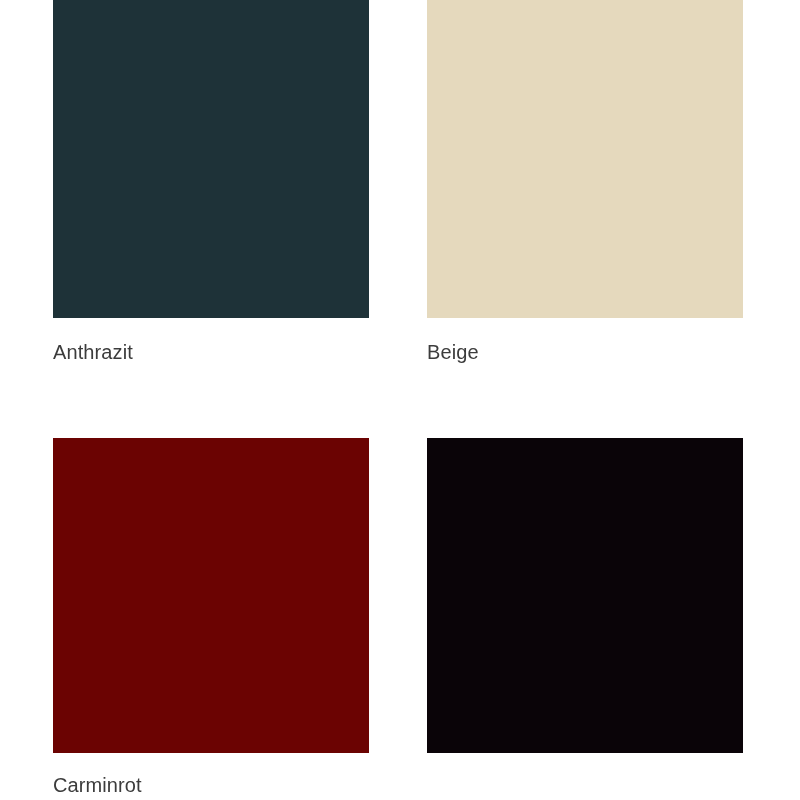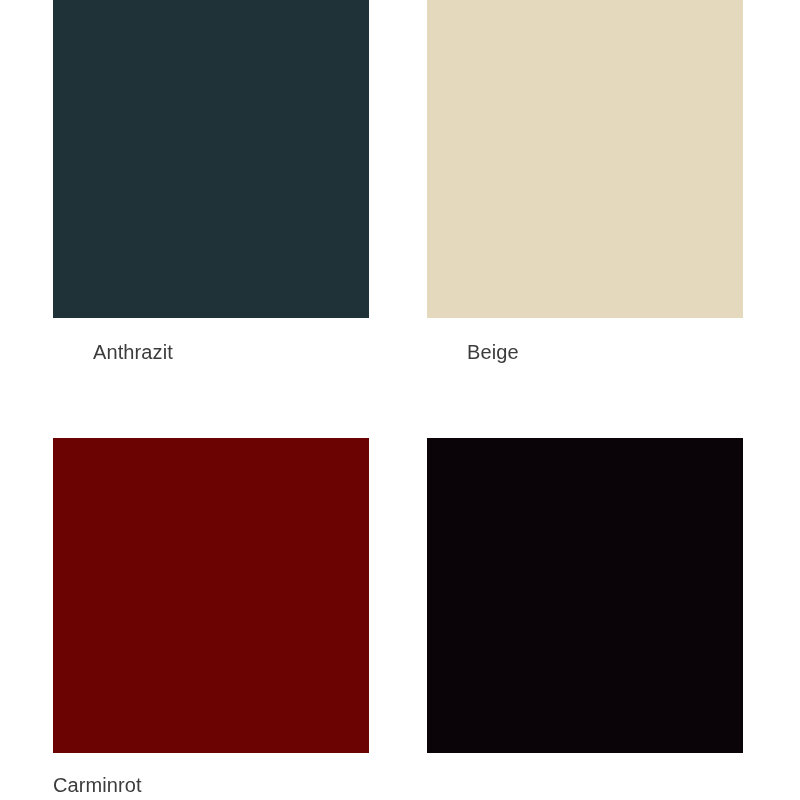--- a/index.html
+++ b/index.html
@@ -45,21 +45,21 @@
   .row-2 .swatch-chip { height: 315px; }
 
   .swatch-label {
     display: block;
     font-size: 20px;
     line-height: 24px;
     color: #3c3c3c;
     letter-spacing: 0.1px;
     white-space: nowrap;
   }
-  .row-1 .swatch-label { margin-top: 22px; margin-left: 40px; }
+  .row-1 .swatch-label { margin-top: 22px; }
   .row-2 .swatch-label { margin-top: 20px; }
 </style>
 </head>
 <body>
 
 <div id="swatch-grid">
 
   <div class="swatch-cell col-1 row-1">
     <span class="swatch-chip" style="background: rgb(30, 50, 56);"></span>
     <span class="swatch-label">Anthrazit</span>

